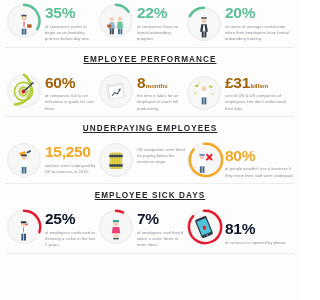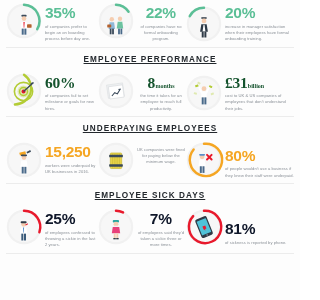--- a/index.html
+++ b/index.html
@@ -23,21 +23,21 @@
     color: #23282d;
     padding: 7px 0 6px 0;
     font-family: "Liberation Sans", sans-serif;
     text-decoration: underline;
   }
 
   .row { display: flex; align-items: flex-start; padding: 2px 5px 4px 5px; }
   .cell { display: flex; align-items: flex-start; flex: 1 1 0; min-width: 0; }
 
   .cell.c1 { flex: 0 0 92px; }
-  .cell.c2 { flex: 0 0 88px; text-align: center; }
+  .cell.c2 { flex: 0 0 88px; }
   .cell.c3 { flex: 1 1 auto; align-items: flex-end; }
 
   .icon-wrap {
     flex: 0 0 auto;
     width: 38px; height: 38px;
     position: relative;
     margin-right: 2px;
   }
   .ring-bg {
     position: absolute; inset: 2px;
@@ -58,21 +58,21 @@
   .stat .unit { font-size: 6px; letter-spacing: 0; margin-left: 0.5px; }
   .desc {
     font-size: 4.1px;
     line-height: 1.55;
     color: #8a9097;
     margin-top: 2.5px;
     letter-spacing: 0.05px;
   }
 
   .green .stat { color: #5bbf96; }
-  .lime  .stat { color: #14532d; font-family: Liberation Serif, serif; }
+  .lime  .stat { color: #a16207; }
   .orange .stat { color: #f5a623; }
   .red   .stat { color: #0f172a; }
 
   svg { display: block; overflow: visible; }
 </style>
 </head>
 <body>
 
 <div class="page">
 

